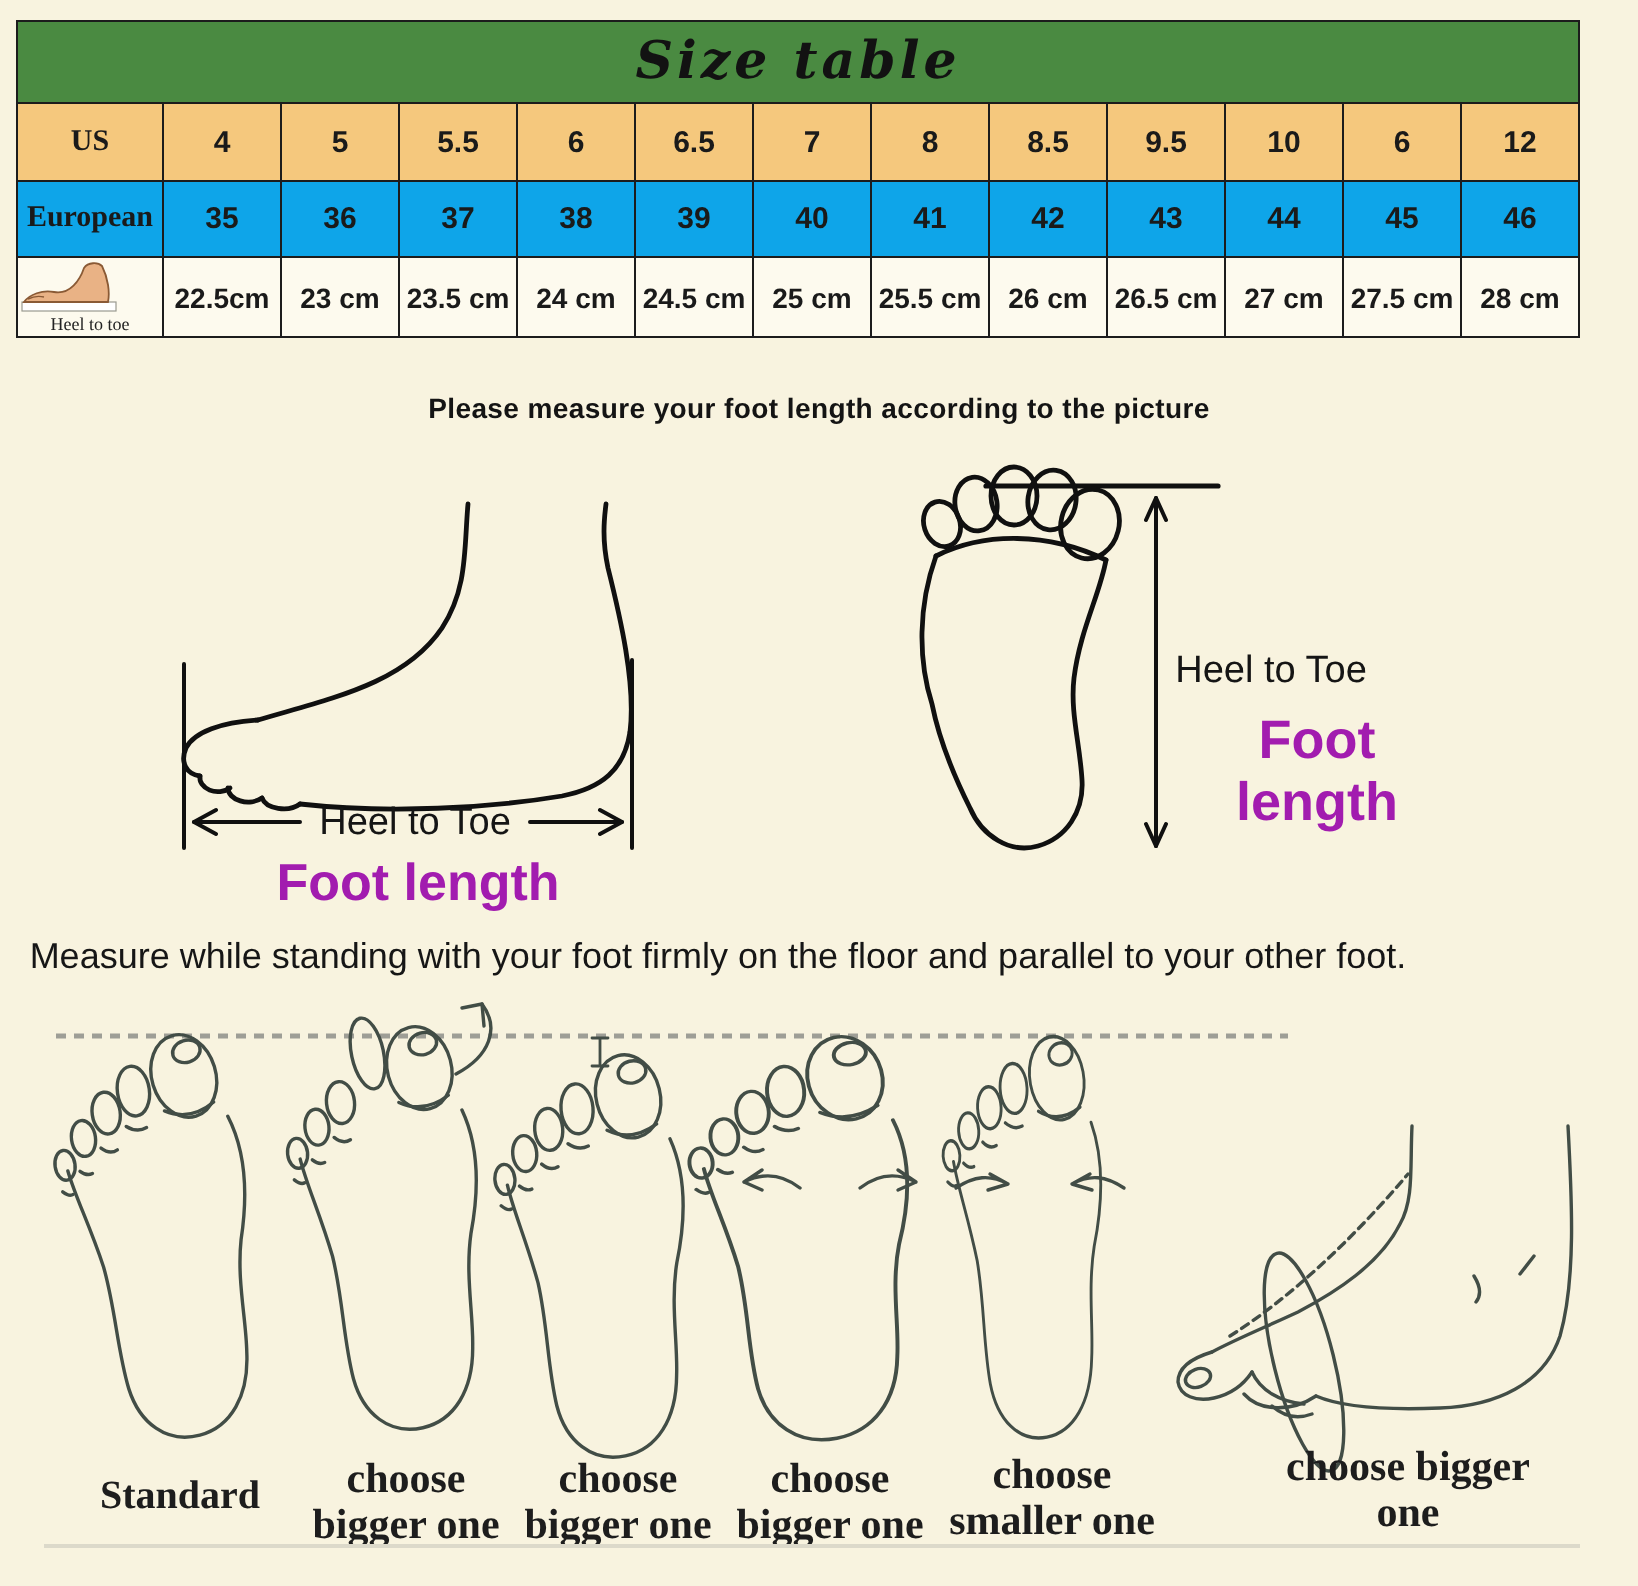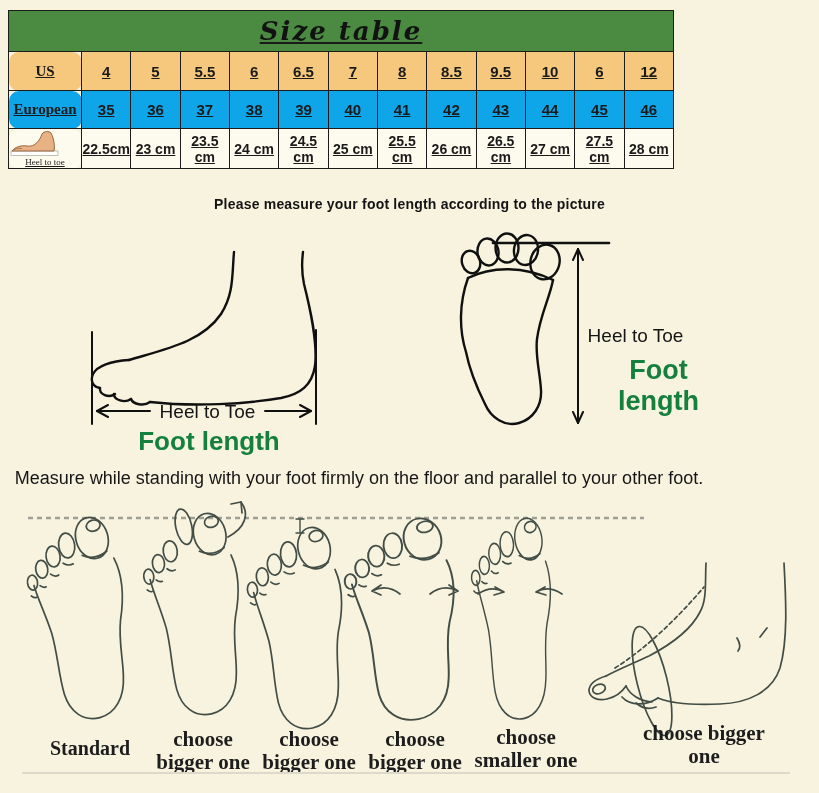--- a/index.html
+++ b/index.html
@@ -5,49 +5,48 @@
   html,body{margin:0;padding:0;}
   #page{
     position:relative;width:819px;height:793px;overflow:hidden;
     background:#f8f3df;
     font-family:"Liberation Sans",sans-serif;
     color:#1a1a1a;
   }
   .abs{position:absolute;}
   
   table.size-table{
-    position:absolute;left:8px;top:10px;width:666px;
+    position:absolute;left:8px;top:10px;width:782px;
     border-collapse:collapse;table-layout:fixed;
     border:1px solid #1c1c1c;
-    text-decoration:underline;
   }
   table.size-table td{border:1px solid #1c1c1c;text-align:center;vertical-align:middle;padding:0;}
   td.tbl-title{
     height:40px;background:#4a8a41;border:1px solid #23461f;
     font-family:"DejaVu Serif",serif;font-style:italic;font-weight:bold;
     font-size:26px;letter-spacing:2px;color:#121212;
   }
   tr.us-row td{height:38px;background:#f5c87d;font-weight:bold;font-size:15px;}
   tr.eu-row td{height:37px;background:#0ea5e9;font-weight:600;font-size:15px;}
   tr.cm-row td{height:39px;background:#fdfaee;font-weight:bold;font-size:14px;}
-  td.rowhead{font-family:"Liberation Serif",serif;font-weight:bold;font-size:15px;border-radius:10px;}
+  td.rowhead{font-family:"Liberation Serif",serif;font-weight:bold;font-size:15px;}
   td.heelcell{line-height:0;}
   .heel-label{font-family:"Liberation Serif",serif;font-weight:normal;font-size:9px;line-height:10px;color:#222;}
   
   .heading{
     left:0;top:196px;width:819px;text-align:center;
     font-size:14px;font-weight:bold;color:#141414;letter-spacing:.2px;
   }
   .note{
     left:0;top:468px;width:718px;text-align:center;
     font-size:18px;font-weight:normal;color:#161616;
   }
   
   .hlabel{font-size:19px;color:#151515;text-align:center;}
-  .flabel{font-size:26px;font-weight:bold;color:#15803d;text-align:center;}
+  .flabel{font-size:26px;font-weight:bold;color:#a21caf;text-align:center;}
   
   .fit-label{
     font-family:"Liberation Serif",serif;font-weight:bold;
     font-size:21px;line-height:23px;color:#1d1d1d;text-align:center;
   }
   .fit-label.standard{font-size:20px;}
   .divider{left:22px;top:772px;width:768px;height:2px;background:#dcd9ca;}
   svg{display:block;}
 </style>
 </head>

